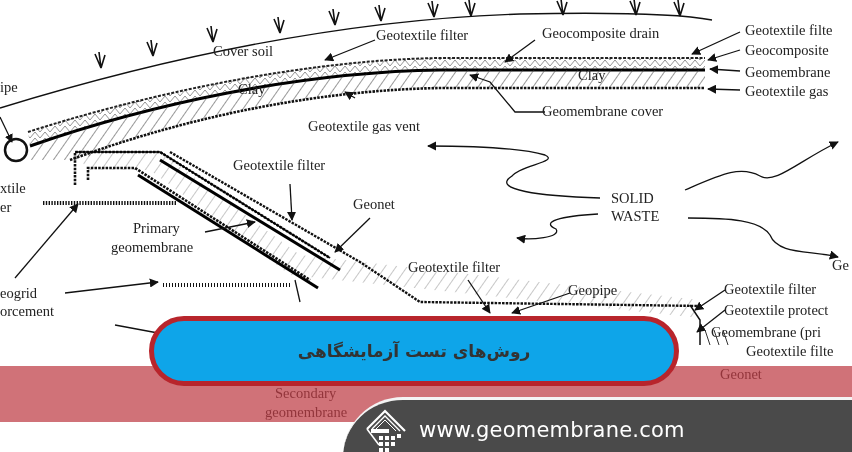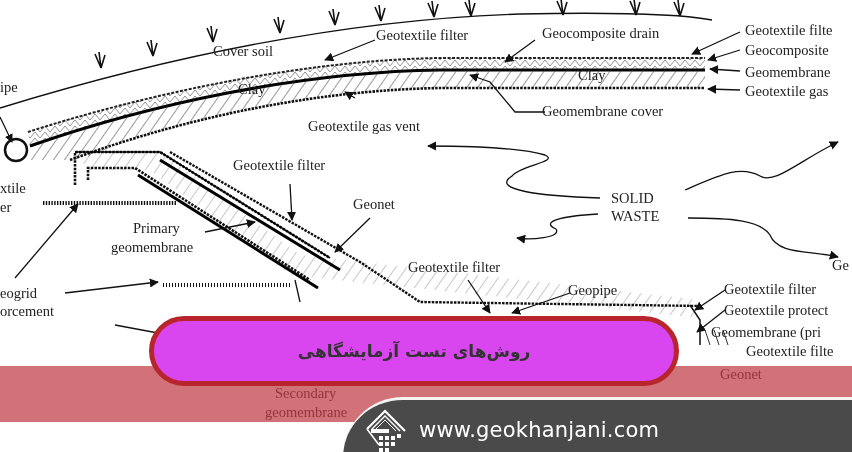--- a/index.html
+++ b/index.html
@@ -1,21 +1,21 @@
 <!DOCTYPE html>
 <html><head>
 <meta charset="utf-8">
 <style>
   html,body{margin:0;padding:0;background:#ffffff;}
   body{width:852px;height:452px;position:relative;overflow:hidden;font-family:"Liberation Serif","DejaVu Serif",serif;}
   #stage{position:absolute;left:0;top:0;width:852px;height:452px;}
   svg text{font-family:"Liberation Serif","DejaVu Serif",serif;fill:#222;}
   .lbl{font-size:14.5px;}
   .red-band{position:absolute;left:0;top:366px;width:852px;height:56px;background:rgba(190,60,68,0.72);}
-  .title-pill{position:absolute;left:149px;top:316px;width:530px;height:70px;box-sizing:border-box;border:5px solid #b8252c;border-radius:36px;background:#d946ef;display:flex;align-items:center;justify-content:center;}
+  .title-pill{position:absolute;left:149px;top:316px;width:530px;height:70px;box-sizing:border-box;border:5px solid #b8252c;border-radius:36px;background:#0ea5e9;display:flex;align-items:center;justify-content:center;}
   .title-text{font-family:"DejaVu Sans",sans-serif;font-weight:bold;font-size:17px;color:#333;direction:rtl;}
   .site-bar{position:absolute;left:343px;top:397px;width:520px;height:60px;background:#4a4a4a;border-top-left-radius:60px;border-top:3px solid #f4f4f4;display:flex;align-items:center;}
   .site-logo{width:46px;height:46px;margin-left:20px;}
   .site-url{font-family:"DejaVu Sans",sans-serif;font-size:21px;color:#ffffff;margin-left:10px;letter-spacing:0.2px;}
 </style>
 </head>
 <body>
 
 <div id="stage">
 <svg width="852" height="452" viewBox="0 0 852 452" xmlns="http://www.w3.org/2000/svg">
@@ -175,14 +175,14 @@
         <rect x="28" y="29" width="4" height="4"></rect>
         <rect x="34" y="27" width="4" height="4"></rect>
       <rect x="16" y="35" width="4" height="4"></rect>
         <rect x="22" y="35" width="4" height="4"></rect>
         <rect x="28" y="35" width="4" height="4"></rect>
       <rect x="16" y="41" width="4" height="4"></rect>
         <rect x="22" y="41" width="4" height="4"></rect>
     </g>
     <path d="M4,22 L16,38" stroke="#fff" stroke-width="1.6" fill="none"></path>
   </svg>
-  <span class="site-url">www.geokhanjani.com</span>
+  <span class="site-url">www.geomembrane.com</span>
 </div>
 
 </body></html>

